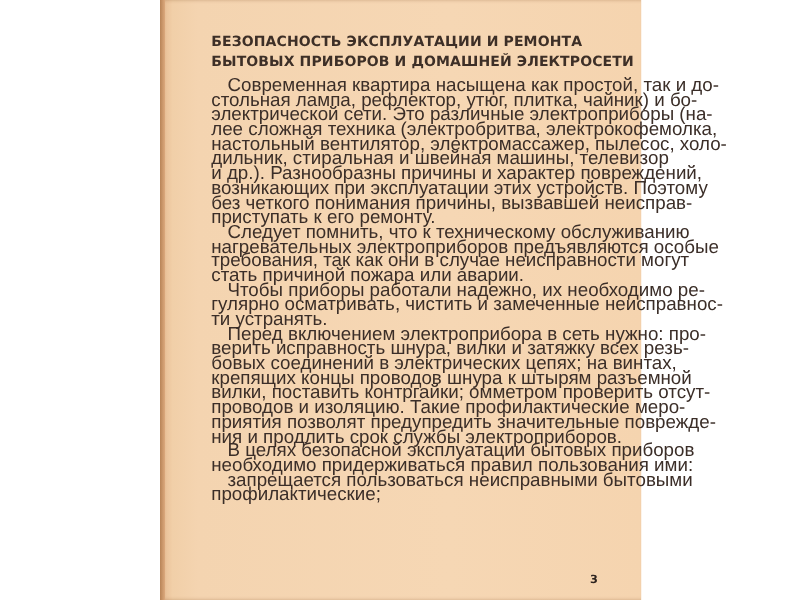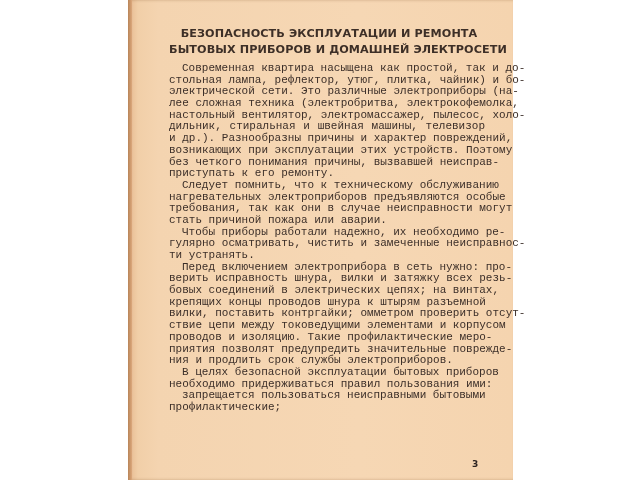--- a/index.html
+++ b/index.html
@@ -33,28 +33,28 @@
       left: 41px;
       top: 26px;
       width: 320px;
       font-family: "DejaVu Sans", sans-serif;
       font-weight: bold;
       font-size: 11.2px;
       line-height: 16px;
       color: #3d2f27;
       letter-spacing: 0.1px;
     }
-    .title div { white-space: nowrap; text-align: center; }
+    .title div { white-space: nowrap; }
     .body {
       position: absolute;
       left: 41px;
       top: 63px;
       width: 316px;
-      font-family: Liberation Mono, monospace;
-      font-size: 11px;
+      font-family: Liberation Sans, sans-serif;
+      font-size: 15px;
       line-height: 11.7px;
       color: #3b2e28;
     }
     .line {
       white-space: nowrap;
       text-align: justify;
       text-align-last: justify;
       height: 11.7px;
       overflow: visible;
     }
@@ -99,21 +99,20 @@
     <div class="line">требования, так как они в случае неисправности могут</div>
     <div class="line last">стать причиной пожара или аварии.</div>
     <div class="line indent">Чтобы приборы работали надежно, их необходимо ре-</div>
     <div class="line">гулярно осматривать, чистить и замеченные неисправнос-</div>
     <div class="line last">ти устранять.</div>
     <div class="line indent">Перед включением электроприбора в сеть нужно: про-</div>
     <div class="line">верить исправность шнура, вилки и затяжку всех резь-</div>
     <div class="line">бовых соединений в электрических цепях; на винтах,</div>
     <div class="line">крепящих концы проводов шнура к штырям разъемной</div>
     <div class="line">вилки, поставить контргайки; омметром проверить отсут-</div>
-    <div class="line">ствие цепи между токоведущими элементами и корпусом</div>
     <div class="line">проводов и изоляцию. Такие профилактические меро-</div>
     <div class="line">приятия позволят предупредить значительные поврежде-</div>
     <div class="line last">ния и продлить срок службы электроприборов.</div>
     <div class="line indent">В целях безопасной эксплуатации бытовых приборов</div>
     <div class="line">необходимо придерживаться правил пользования ими:</div>
     <div class="line indent">запрещается пользоваться неисправными бытовыми</div>
     <div class="line last">профилактические;</div>
   </div>
 
   <div class="page-number">3</div>

